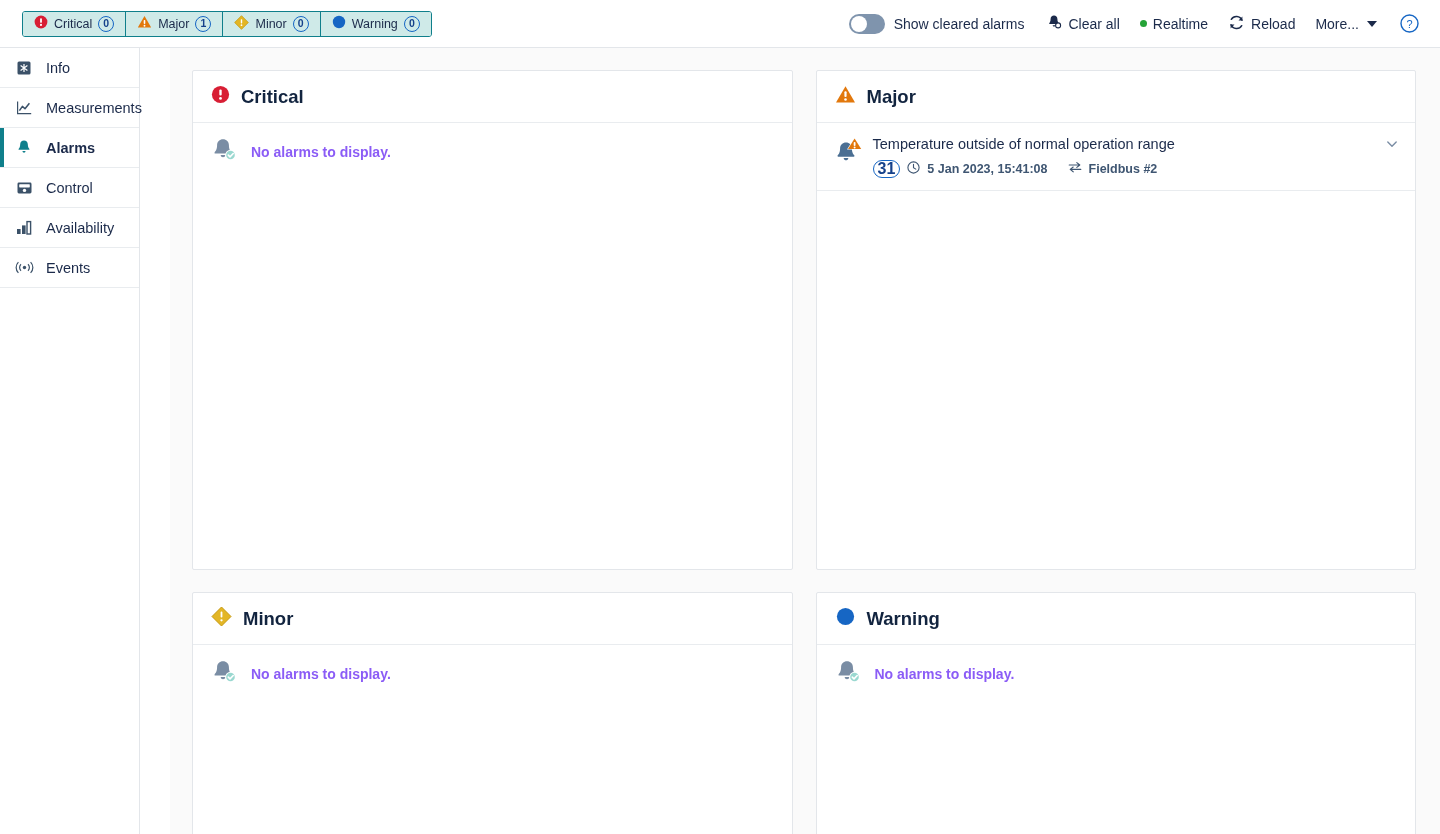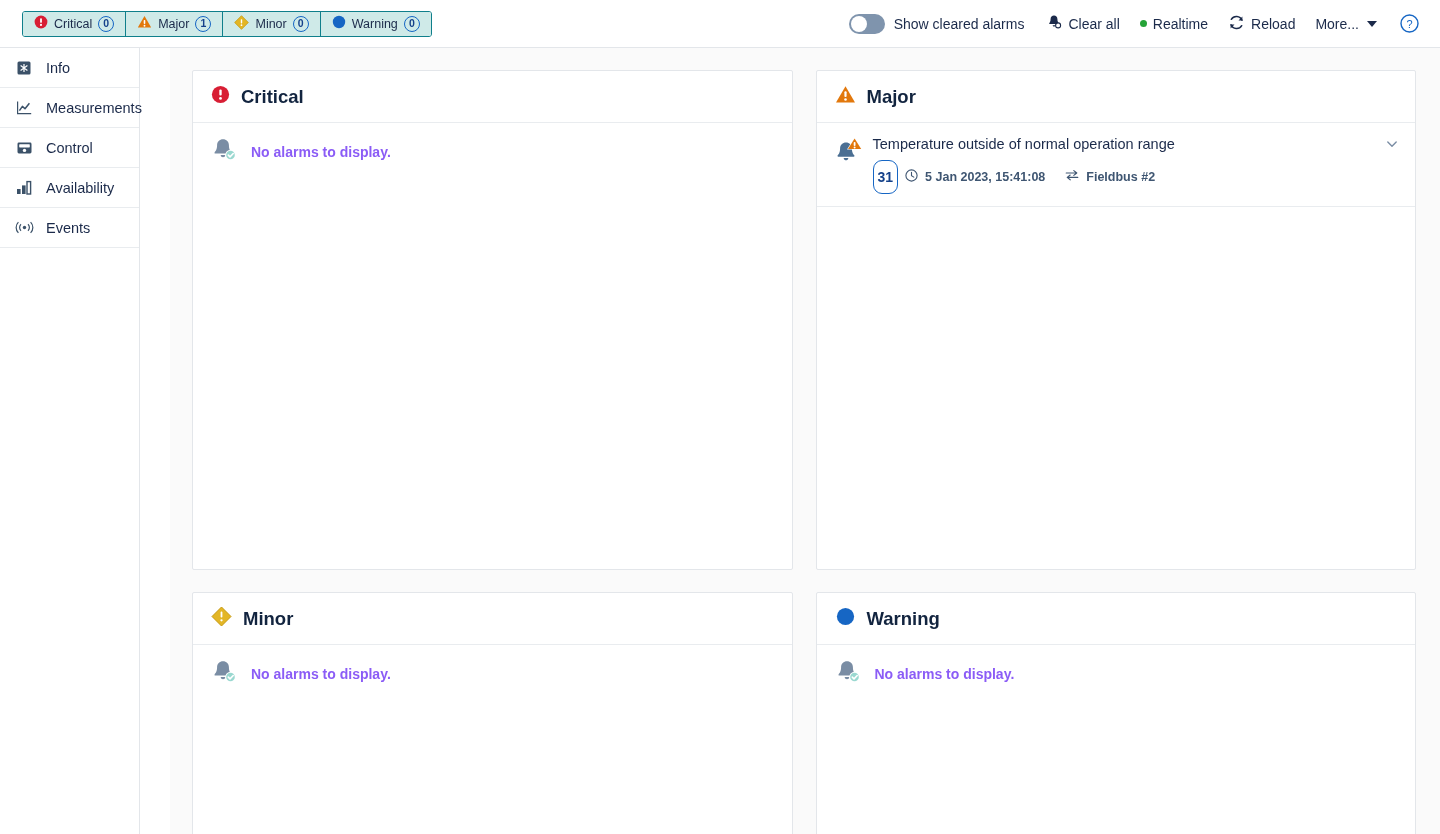--- a/index.html
+++ b/index.html
@@ -163,26 +163,26 @@
   .alarm-meta {
     display: flex; align-items: center; gap: 7px;
     margin-top: 5px;
     font-size: 12.5px;
     color: #3f5672;
     font-weight: 700;
   }
   .meta-sep { width: 6px; }
   .alarm-count {
     display: inline-flex; align-items: center; justify-content: center;
-    min-width: 22px; height: 34px;
+    min-width: 22px; height: 18px;
     padding: 0 4px;
     border: 1.4px solid #1666c4;
     border-radius: 9px;
     color: #15418a;
-    font-size: 14px;
+    font-size: 16px;
     font-weight: 700;
   }
   .chevron-btn { flex: none; padding-top: 2px; cursor: pointer; }
 </style>
 </head>
 <body>
 
 <div class="topbar">
 
   <div class="filter-tabs">
@@ -300,20 +300,29 @@
   <div class="nav-item">
     <span class="nav-icon">
       <svg width="17" height="16" viewBox="0 0 17 16">
         <path d="M1.6 1.5v12.2h13.6" fill="none" stroke="#3b5168" stroke-width="1.2"></path>
         <path d="M3.4 10.6l3-4.2 2.6 2.4 4.4-5.6" fill="none" stroke="#3b5168" stroke-width="1.5" stroke-linejoin="round"></path>
       </svg>
     </span>
     <span>Measurements</span>
   </div>
 
+  <div class="nav-item active">
+    <span class="nav-icon">
+      <svg width="16" height="17" viewBox="0 0 16 17">
+        <path d="M8 1.4c-2.2 0-3.8 1.7-3.8 3.8 0 2.9-1 4-1.6 4.7-.2.3 0 .8.4.8h10c.4 0 .6-.5.4-.8-.6-.7-1.6-1.8-1.6-4.7 0-2.1-1.6-3.8-3.8-3.8z" fill="#0f7f8b"></path>
+        <path d="M6.5 12.1h3c0 .9-.7 1.6-1.5 1.6s-1.5-.7-1.5-1.6z" fill="#0f7f8b"></path>
+      </svg>
+    </span>
+    <span>Alarms</span>
+  </div>
 
   <div class="nav-item">
     <span class="nav-icon">
       <svg width="17" height="16" viewBox="0 0 17 16">
         <rect x="1.5" y="2.5" width="14" height="11" rx="1.4" fill="#3b5168"></rect>
         <rect x="3.2" y="4.2" width="10.6" height="3.2" rx="0.6" fill="#fff"></rect>
         <circle cx="8.5" cy="10.4" r="1.7" fill="#fff"></circle>
       </svg>
     </span>
     <span>Control</span>

